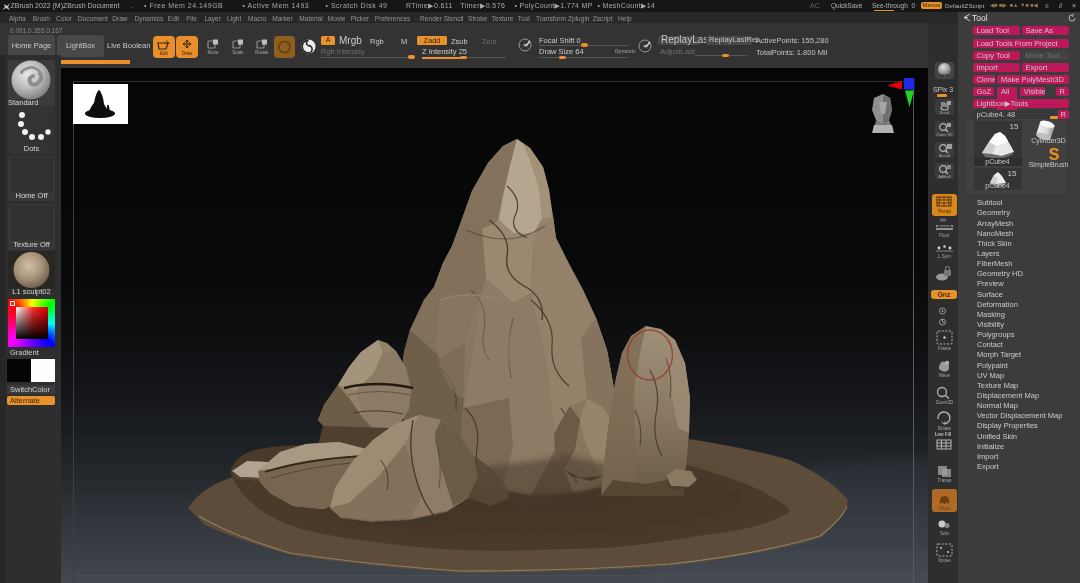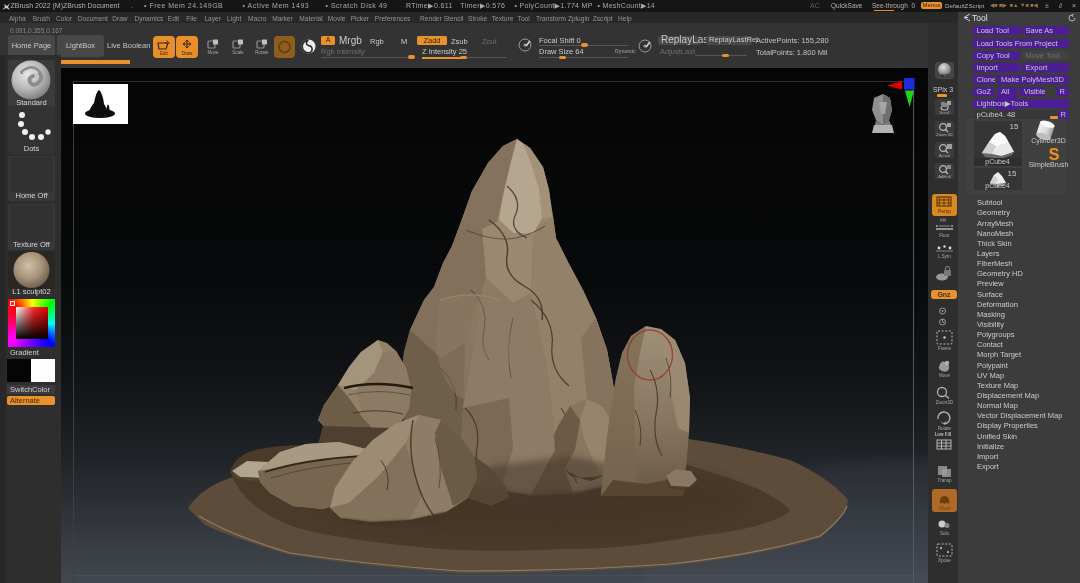--- a/index.html
+++ b/index.html
@@ -19,21 +19,21 @@
 .obtn { position:absolute; background:#e88f2b; border-radius:4px; }
 .lbl { position:absolute; white-space:nowrap; }
 
 #lsb { position:absolute; left:0; top:55px; width:61px; height:528px; background:#2e2e2e; }
 
 #canvas { position:absolute; left:61px; top:68px; width:867px; height:515px; background:#191919; overflow:hidden; }
 
 #rshelf { position:absolute; left:928px; top:23px; width:30px; height:560px; background:#2e2e2e; }
 
 #rpanel { position:absolute; left:958px; top:12px; width:122px; height:571px; background:#3c3c3c; }
-.rbtn { position:absolute; background:#4c1d95; border-radius:2px; color:#c9c9c9; font-size:7.5px; line-height:9px; padding-left:4px; white-space:nowrap; overflow:hidden; }
+.rbtn { position:absolute; background:#be185d; border-radius:2px; color:#c9c9c9; font-size:7.5px; line-height:9px; padding-left:4px; white-space:nowrap; overflow:hidden; }
 .ritem { position:absolute; left:19px; color:#cccccc; font-size:7.5px; white-space:nowrap; }
 </style>
 </head>
 <body>
 <div id="app">
   <div id="titlebar">
     <svg width="10" height="11" style="position:absolute;left:1px;top:0.5px">
         <path d="M1 9 L4 6 L3 3 L6 5 L9 2 L7 6 L9 9 L5 7 Z" fill="#cccccc"></path>
       </svg>
     <span style="left:10.5px">ZBrush 2022 (M)</span>
@@ -196,21 +196,21 @@
           <radialGradient id="sph" cx="40%" cy="35%" r="70%">
             <stop offset="0%" stop-color="#e8e8e8"></stop>
               <stop offset="55%" stop-color="#b9b9b9"></stop>
               <stop offset="100%" stop-color="#787878"></stop>
           </radialGradient>
         </defs>
         <circle cx="23" cy="20" r="19.5" fill="url(#sph)"></circle>
         <path d="M14 12 Q24 4 31 12 Q36 18 30 23 Q25 27 22 22 Q20 18 25 16" fill="none" stroke="#8d8d8d" stroke-width="4" stroke-linecap="round"></path>
         <path d="M15 13 Q24 6 30 13" fill="none" stroke="#d8d8d8" stroke-width="1.5"></path>
       </svg>
-      <div style="position:absolute;bottom:2px;width:47px;text-align:center;font-size:7.5px;color:#d6d6d6">Standard</div>
+      <div style="position:absolute;bottom:2px;width:47px;text-align:left;font-size:7.5px;color:#d6d6d6">Standard</div>
     </div>
 
     <div class="abs" style="left:8px;top:51px;width:47px;height:48px;background:#333;border-radius:2px">
       <svg width="47" height="40">
           <g fill="#f0f0f0">
             <circle cx="14" cy="9" r="3"></circle>
             <circle cx="13" cy="18" r="3"></circle>
             <circle cx="17" cy="26" r="3"></circle>
             <circle cx="24" cy="31" r="3"></circle>
             <circle cx="33" cy="31" r="3"></circle>

